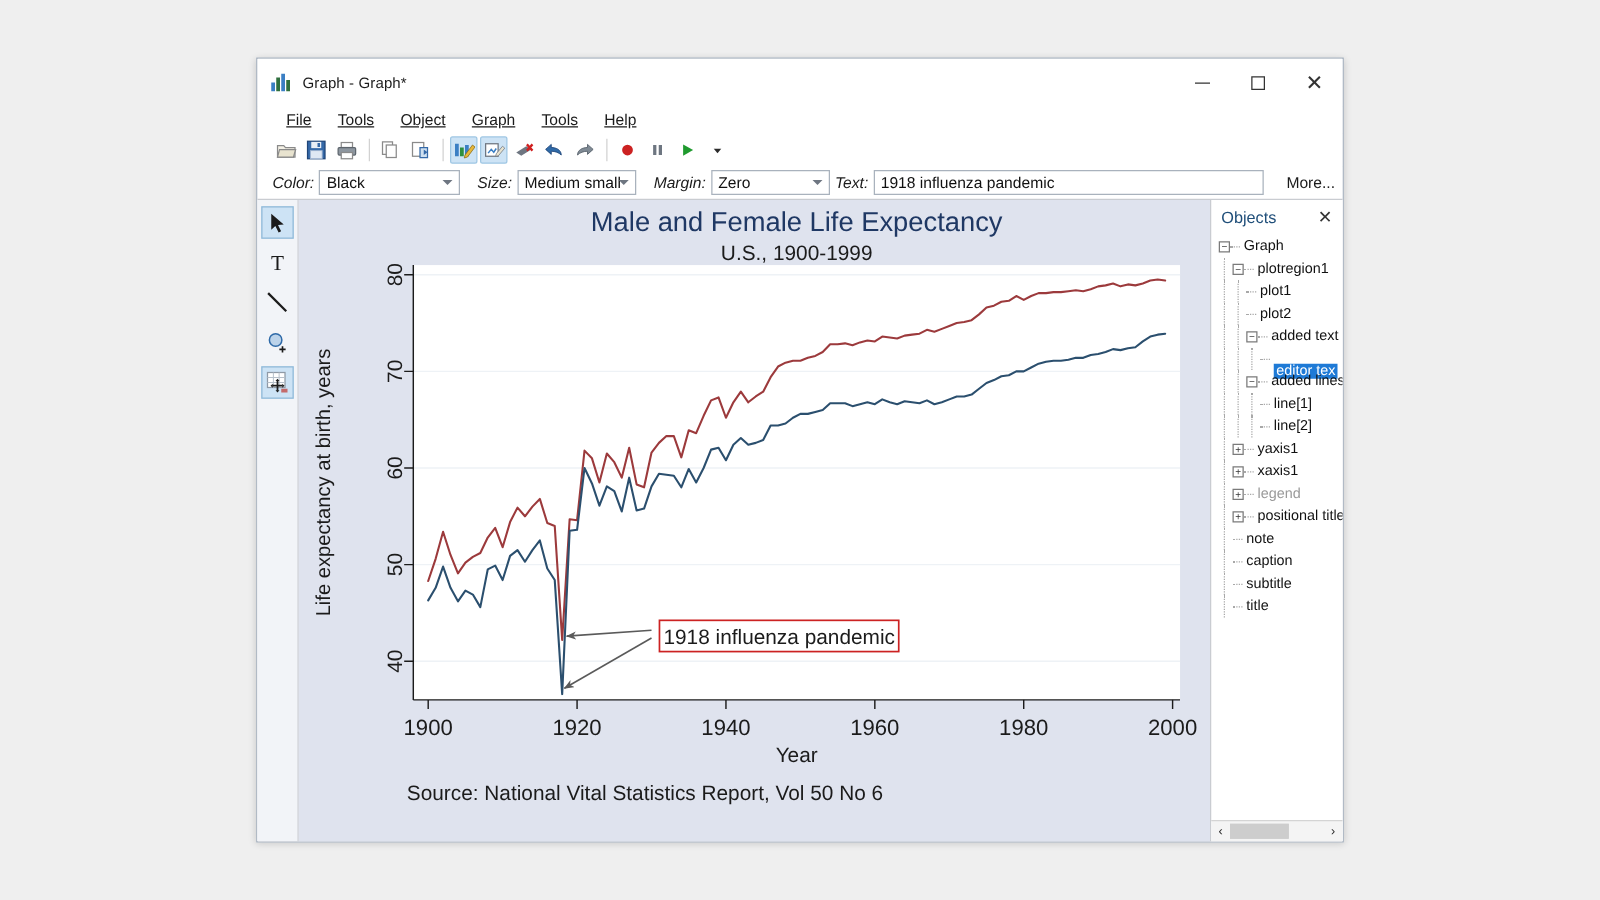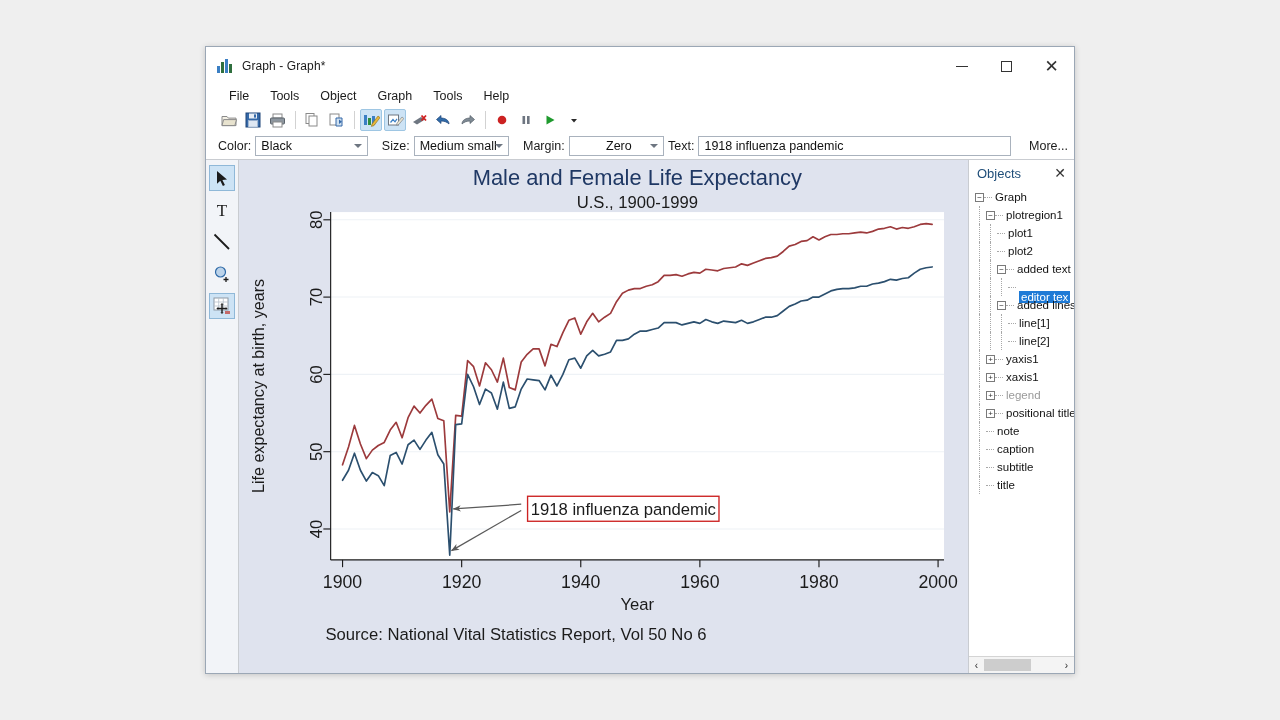--- a/index.html
+++ b/index.html
@@ -47,21 +47,21 @@
   .wb-max { width: 11px; height: 11px; border: 1px solid #333; display: block; }
   .wb-close { font-size: 17px; font-weight: 300; }
 
   
   .menubar {
     height: 22px; display: flex; align-items: center;
     padding-left: 13px; background: #ffffff; flex: none;
   }
   .menuitem {
     font-size: 12.5px; color: #1b1b1b;
-    padding: 2px 10px; margin-right: 1px; cursor: default;
+    padding: 2px 10px; margin-right: 1px; cursor: default; text-decoration: underline;
   }
 
   
   .toolbar {
     height: 26px; display: flex; align-items: center;
     padding-left: 12px; background: #ffffff; flex: none;
   }
   .tbtn {
     width: 22px; height: 22px; margin-right: 2px;
     display: flex; align-items: center; justify-content: center;
@@ -71,34 +71,34 @@
   .tbtn.active { background: #cde3f5; border-color: #9ec6e3; }
   .tbtn svg { display: block; }
   .tsep { width: 1px; height: 18px; background: #d2d2d2; margin: 0 5px; }
 
   
   .propbar {
     height: 27px; display: flex; align-items: center;
     padding-left: 12px; background: #ffffff;
     border-bottom: 1px solid #c9ccd1; flex: none; gap: 0;
   }
-  .plabel { font-size: 12.5px; color: #1b1b1b; margin-right: 4px; }
+  .plabel { font-size: 12.5px; color: #1b1b1b; margin-right: 4px; font-style: italic; }
   .combo {
     height: 20px; border: 1px solid #a9b2bd; background: #fff;
     display: flex; align-items: center; position: relative;
     font-size: 12.5px; color: #111; padding-left: 5px;
   }
   .combo .caret {
     position: absolute; right: 5px; top: 50%; transform: translateY(-50%);
     width: 0; height: 0; border-left: 4px solid transparent;
     border-right: 4px solid transparent; border-top: 4px solid #6e7681;
   }
   .combo.color { width: 124px; margin-right: 14px; }
   .combo.size  { width: 105px; margin-right: 14px; }
-  .combo.margin{ width: 105px; margin-right: 4px; justify-content: center; }
+  .combo.margin{ width: 105px; margin-right: 4px; }
   .textfield {
     height: 20px; width: 346px; border: 1px solid #a9b2bd; background: #fff;
     font-size: 12.5px; color: #111; padding-left: 5px;
     display: flex; align-items: center; margin-right: 12px;
   }
   .morebtn { font-size: 12.5px; color: #1b1b1b; padding: 2px 6px; }
 
   
   .bodyrow { flex: 1; display: flex; min-height: 0; background: #fff; }
 

